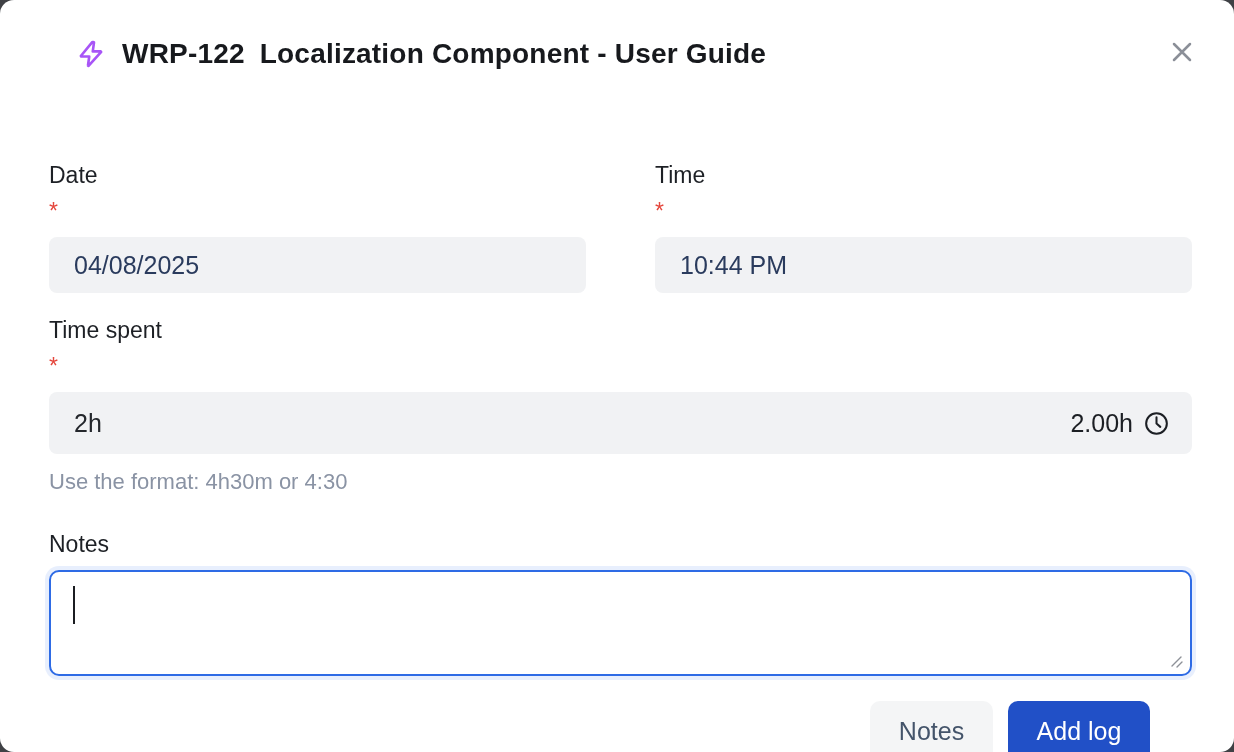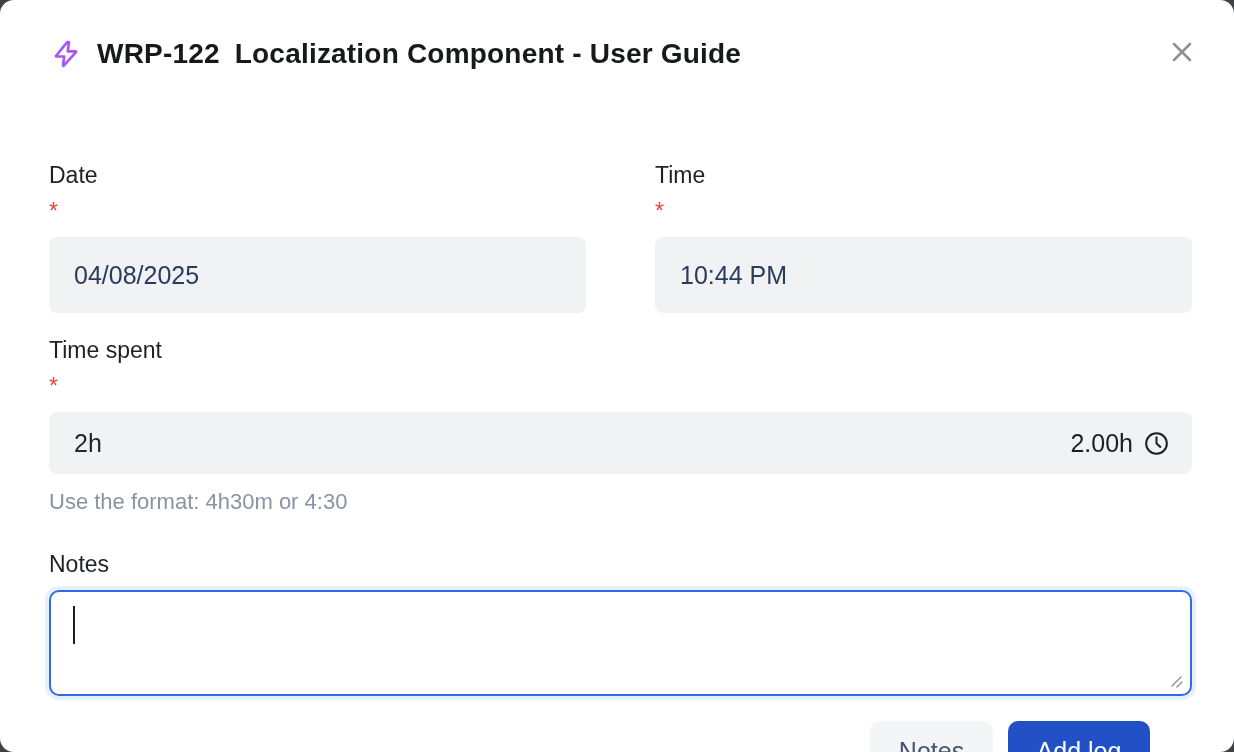--- a/index.html
+++ b/index.html
@@ -14,21 +14,21 @@
     width: 1234px;
     height: 752px;
     background: #ffffff;
     border-radius: 14px;
     overflow: hidden;
   }
   
   .header {
     display: flex;
     align-items: center;
-    padding: 38px 40px 0 50px;
+    padding: 38px 40px 0 75px;
     height: 70px;
   }
   .zap-icon-wrap { width: 32px; height: 32px; display: flex; align-items: center; justify-content: center; }
   .title { display: flex; align-items: baseline; margin-left: 15px; }
   .title-key {
     font-size: 28px; font-weight: 700; color: #17191d; letter-spacing: .2px;
     margin-right: 15px;
   }
   .title-text {
     font-size: 28px; font-weight: 700; color: #17191d; letter-spacing: .2px;
@@ -44,21 +44,21 @@
   .field-label {
     font-size: 23px; color: #1d2025; line-height: 27px; margin-bottom: 12px;
     display: flex; align-items: baseline; gap: 9px; flex-direction: column;
   }
   .required { color: #e5473d; font-size: 23px; font-weight: 400; }
   .row-2col {
     display: grid; grid-template-columns: 1fr 1fr; column-gap: 69px;
   }
   .text-field {
     width: 100%;
-    height: 76px;
+    height: 56px;
     background: #f1f2f4;
     border: none; outline: none;
     border-radius: 8px;
     padding: 0 25px;
     font-family: "Liberation Sans", sans-serif;
     font-size: 25px;
     color: #2a3b5d;
   }
   
   .group-timespent { margin-top: 24px; }

